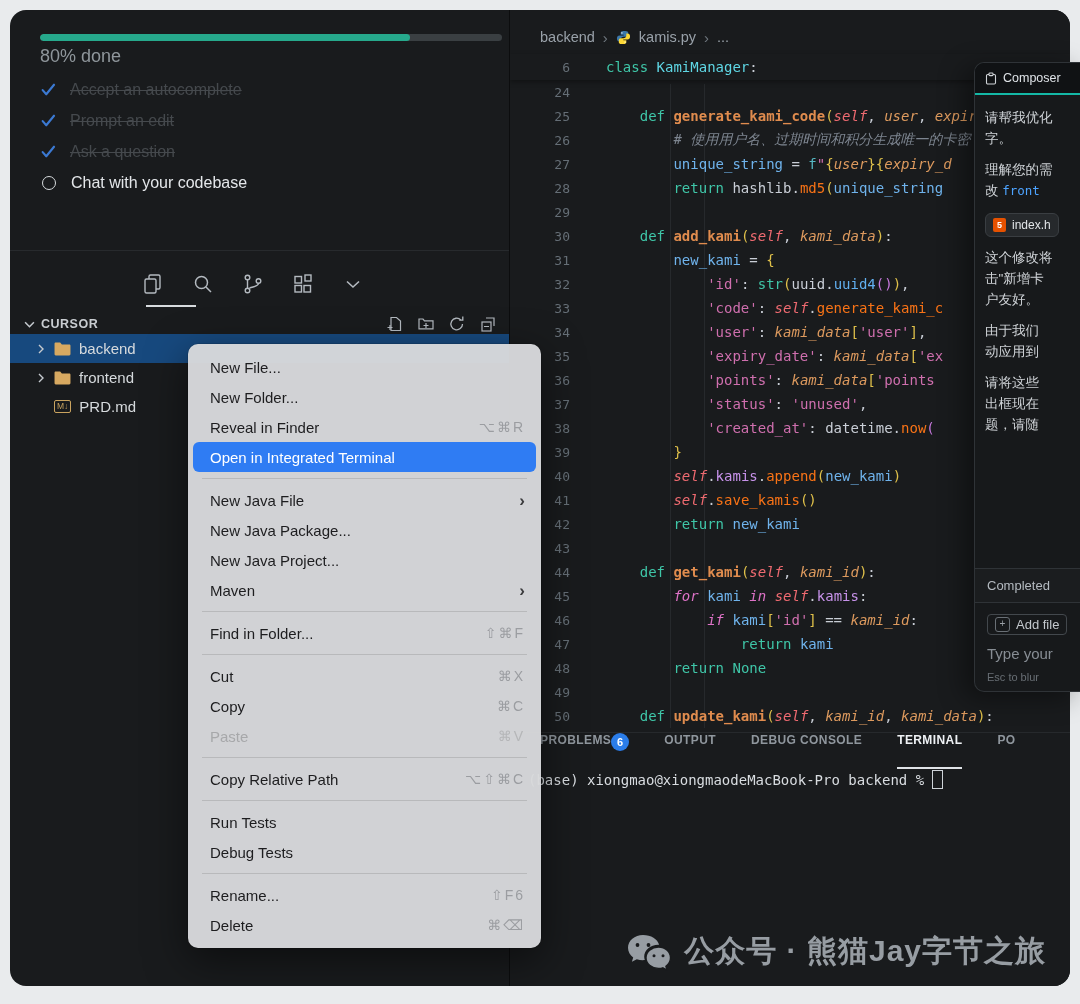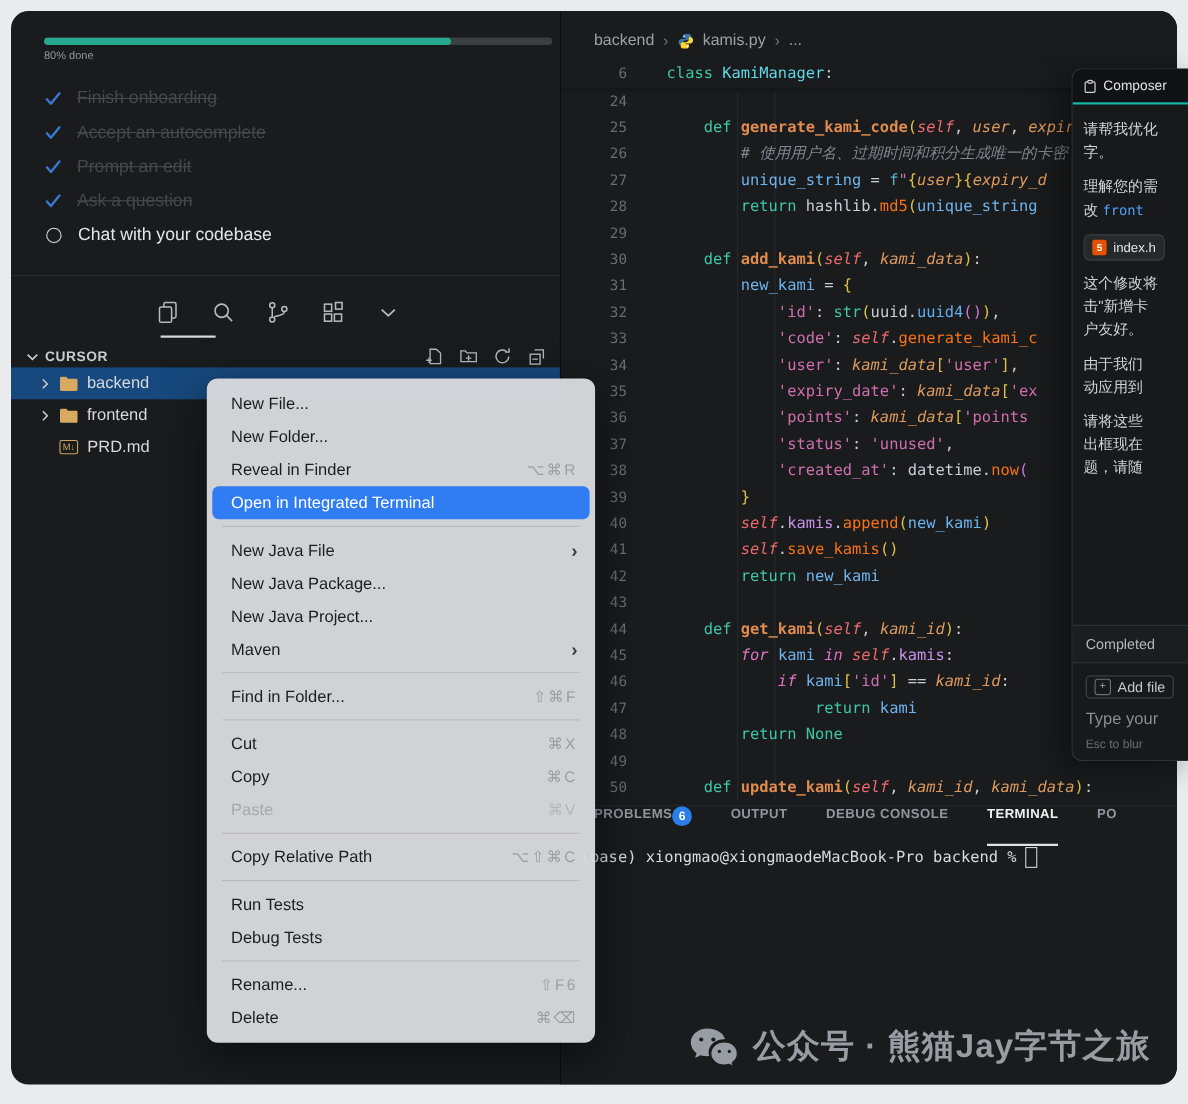--- a/index.html
+++ b/index.html
@@ -4,21 +4,21 @@
 <style>
   html,body{margin:0;padding:0;background:#e9ebed;}
   body{width:1080px;height:1004px;position:relative;overflow:hidden;
        font-family:"Liberation Sans",sans-serif;}
   .window{position:absolute;left:10px;top:10px;width:1060px;height:976px;
           background:#191b1d;border-radius:16px;overflow:hidden;}
   
   .sidebar{position:absolute;left:0;top:0;bottom:0;width:499px;border-right:1px solid #0c0d0e;}
   .progress-track{position:absolute;left:30px;top:24px;width:462px;height:7px;border-radius:4px;background:#3a3f42;overflow:hidden;}
   .progress-fill{height:100%;background:#26a98c;border-radius:4px;}
-  .progress-label{position:absolute;left:30px;top:36px;font-size:10px;color:#8f969b;}
+  .progress-label{position:absolute;left:30px;top:36px;font-size:18px;color:#8f969b;}
   .ob-list{position:absolute;left:30px;top:64px;right:20px;}
   .ob-item{display:flex;align-items:center;height:31px;gap:13px;}
   .ob-item .lbl{font-size:16px;}
   .ob-done .lbl{color:#45494d;text-decoration:line-through;}
   .ob-pending .lbl{color:#e4e7ea;}
   .ob-circle{width:12px;height:12px;border:1.6px solid #d7dbde;border-radius:50%;margin:0 2px;}
   .side-divider{position:absolute;left:0;right:0;top:240px;height:1px;background:#272a2d;}
   .activity-row{position:absolute;left:130px;top:252px;height:44px;display:flex;gap:24px;align-items:center;color:#b4bac0;}
   .act-icon{width:26px;height:26px;display:flex;align-items:center;justify-content:center;position:relative;}
   .act-underline{position:absolute;left:136px;top:295px;width:50px;height:2px;background:#d7dbde;}
@@ -98,28 +98,20 @@
 <body>
 
 <div class="window">
 
   <div class="sidebar">
     <div class="progress-track">
       <div class="progress-fill" id="progress-fill" style="width: 80%;"></div>
     </div>
     <div class="progress-label">80% done</div>
     <div class="ob-list" id="ob-list">
-        <div class="ob-item ob-done">
-          <span>
-            <svg width="17" height="17" viewBox="0 0 16 16">
-              <path d="M2.5 8.6l3.4 3.9 7.3-9" fill="none" stroke="#3b79d2" stroke-width="2" stroke-linecap="round" stroke-linejoin="round"></path>
-            </svg>
-          </span>
-          <span class="lbl">Finish onboarding</span>
-        </div>
         <div class="ob-item ob-done">
           <span>
             <svg width="17" height="17" viewBox="0 0 16 16">
               <path d="M2.5 8.6l3.4 3.9 7.3-9" fill="none" stroke="#3b79d2" stroke-width="2" stroke-linecap="round" stroke-linejoin="round"></path>
             </svg>
           </span>
           <span class="lbl">Accept an autocomplete</span>
         </div>
         <div class="ob-item ob-done">
           <span>

